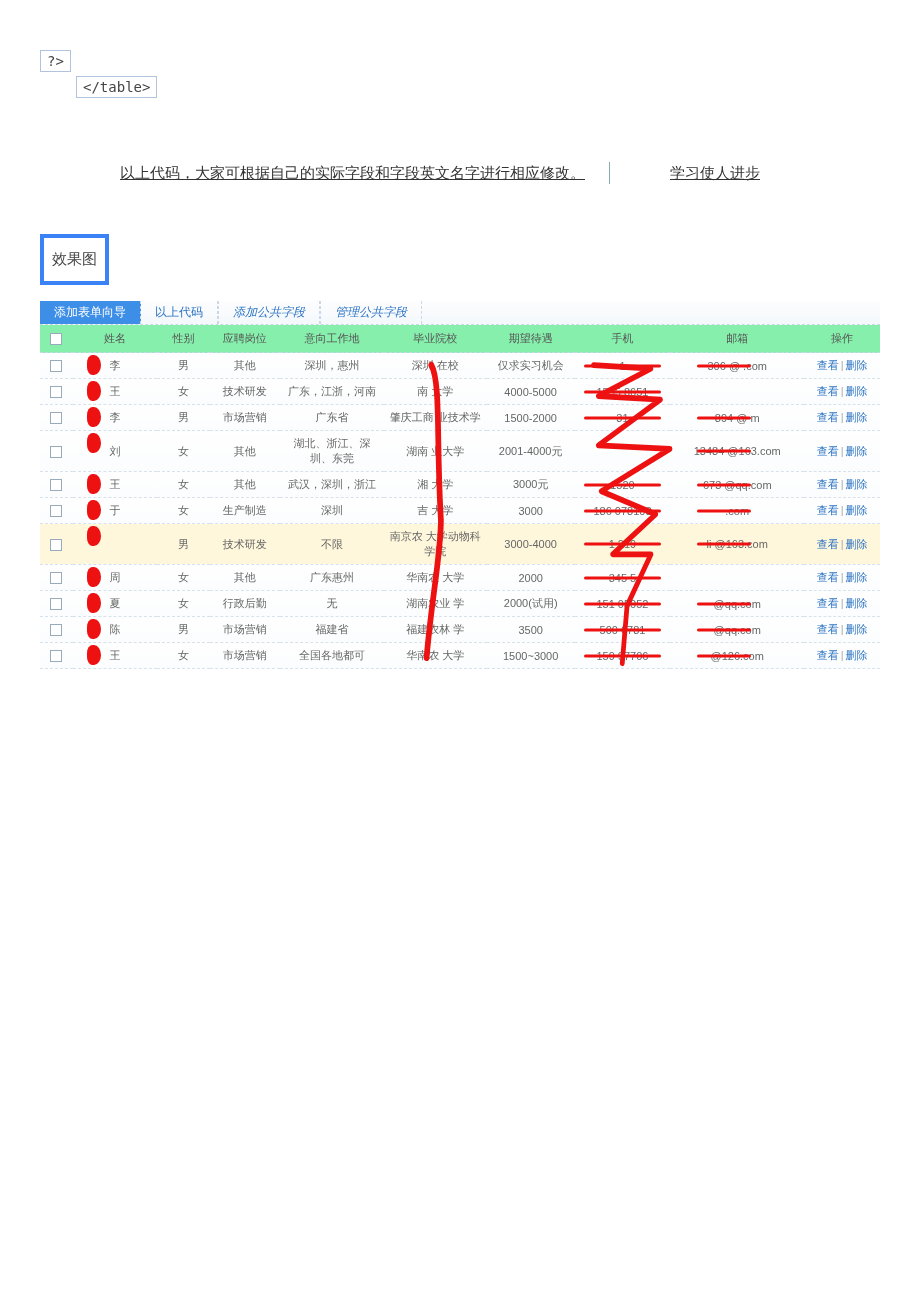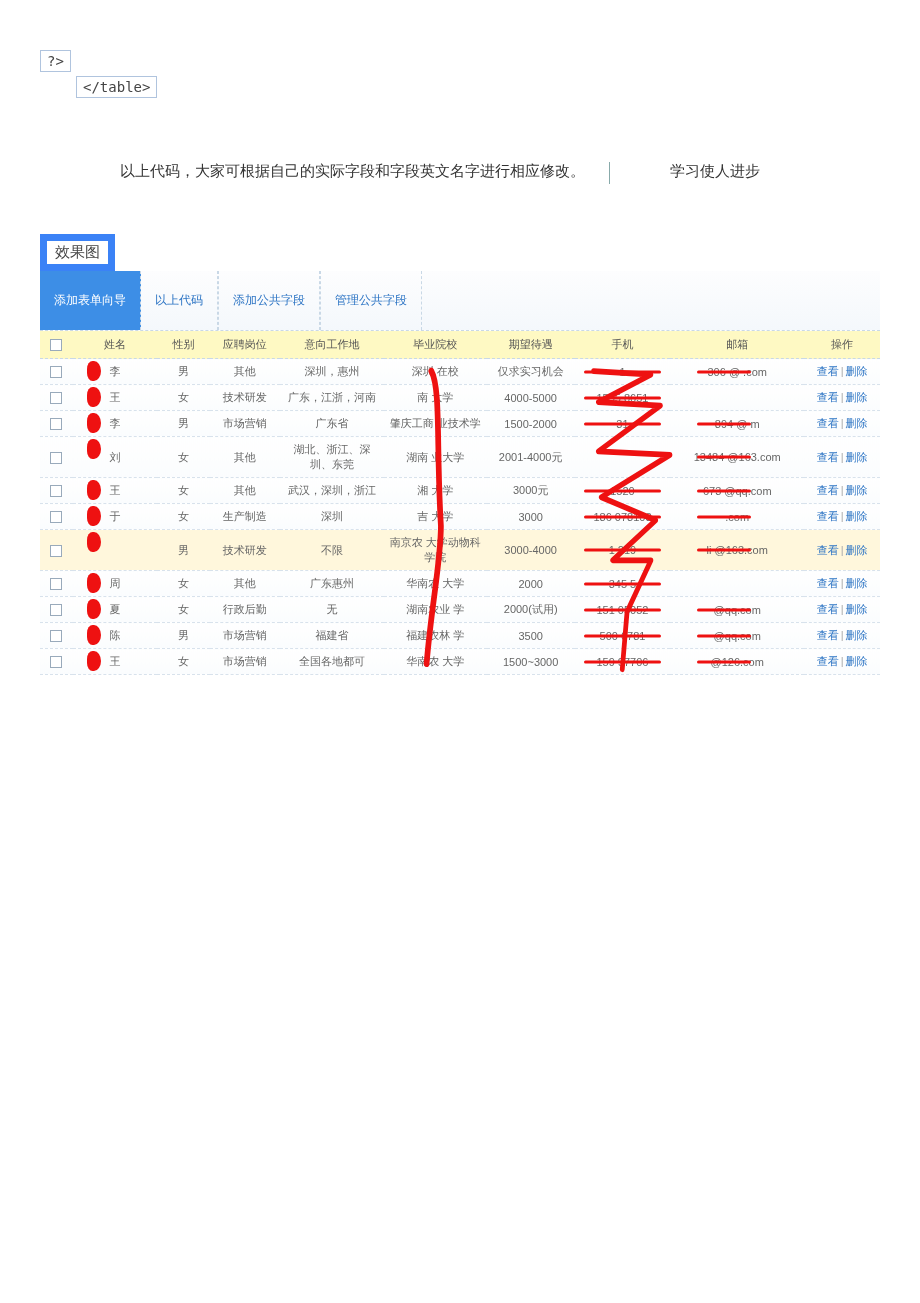--- a/index.html
+++ b/index.html
@@ -18,69 +18,71 @@
       margin-bottom: 4px;
       font-family: monospace;
       font-size: 14px;
       color: #444;
     }
     .code-block { margin-bottom: 60px; }
     .code-block .indent1 { margin-left: 0px; }
     .code-block .indent2 { margin-left: 36px; }
     .text-row {
       display: flex;
-      align-items: flex-start;
+      align-items: center;
       margin: 40px 0 50px 80px;
       font-size: 15px;
       color: #333;
+      text-decoration: underline;
     }
     .text-main { flex: 0 0 auto; }
     .vsep {
       display: inline-block;
       width: 1px;
       height: 22px;
       background: #8aa;
       margin: 0 24px;
       vertical-align: middle;
     }
     .text-aside { flex: 0 0 auto; margin-left: 36px; }
     .section-title {
       display: inline-block;
-      border: 7px solid #3b82f6;
-      padding: 2px 8px;
+      border: 4px solid #3b82f6;
+      padding: 12px 8px;
       font-size: 15px;
       color: #444;
+      margin-bottom: 16px;
     }
 
     .tabs {
       display: flex;
       border-bottom: 1px dashed #c9d8e6;
       font-size: 12px;
       background: linear-gradient(#fdfdfe, #f4f8fc);
     }
     .tab {
-      padding: 21px 14px;
+      padding: 3px 14px;
       color: #2c74c4;
       border-right: 1px dashed #c9d8e6;
       cursor: pointer;
     }
     .tab.active {
       background: #3d8ee6;
       color: #fff;
     }
-    .tabdiv { border-left:1px dashed #c9d8e6; }
+    .tabdiv { border-left:1px dashed #c9d8e6;font-style:italic; }
 
     table.data {
       width: 100%;
       border-collapse: collapse;
       font-size: 11px;
       color: #555;
     }
     table.data th {
-      background: #fef9c3;
+      background: #86efac;
       font-weight: normal;
       padding: 6px 4px;
       border-bottom: 1px dashed #c9d8e6;
       text-align: center;
       color: #555;
     }
     table.data td {
       padding: 5px 4px;
       border-bottom: 1px dashed #d8e2ec;
       text-align: center;

